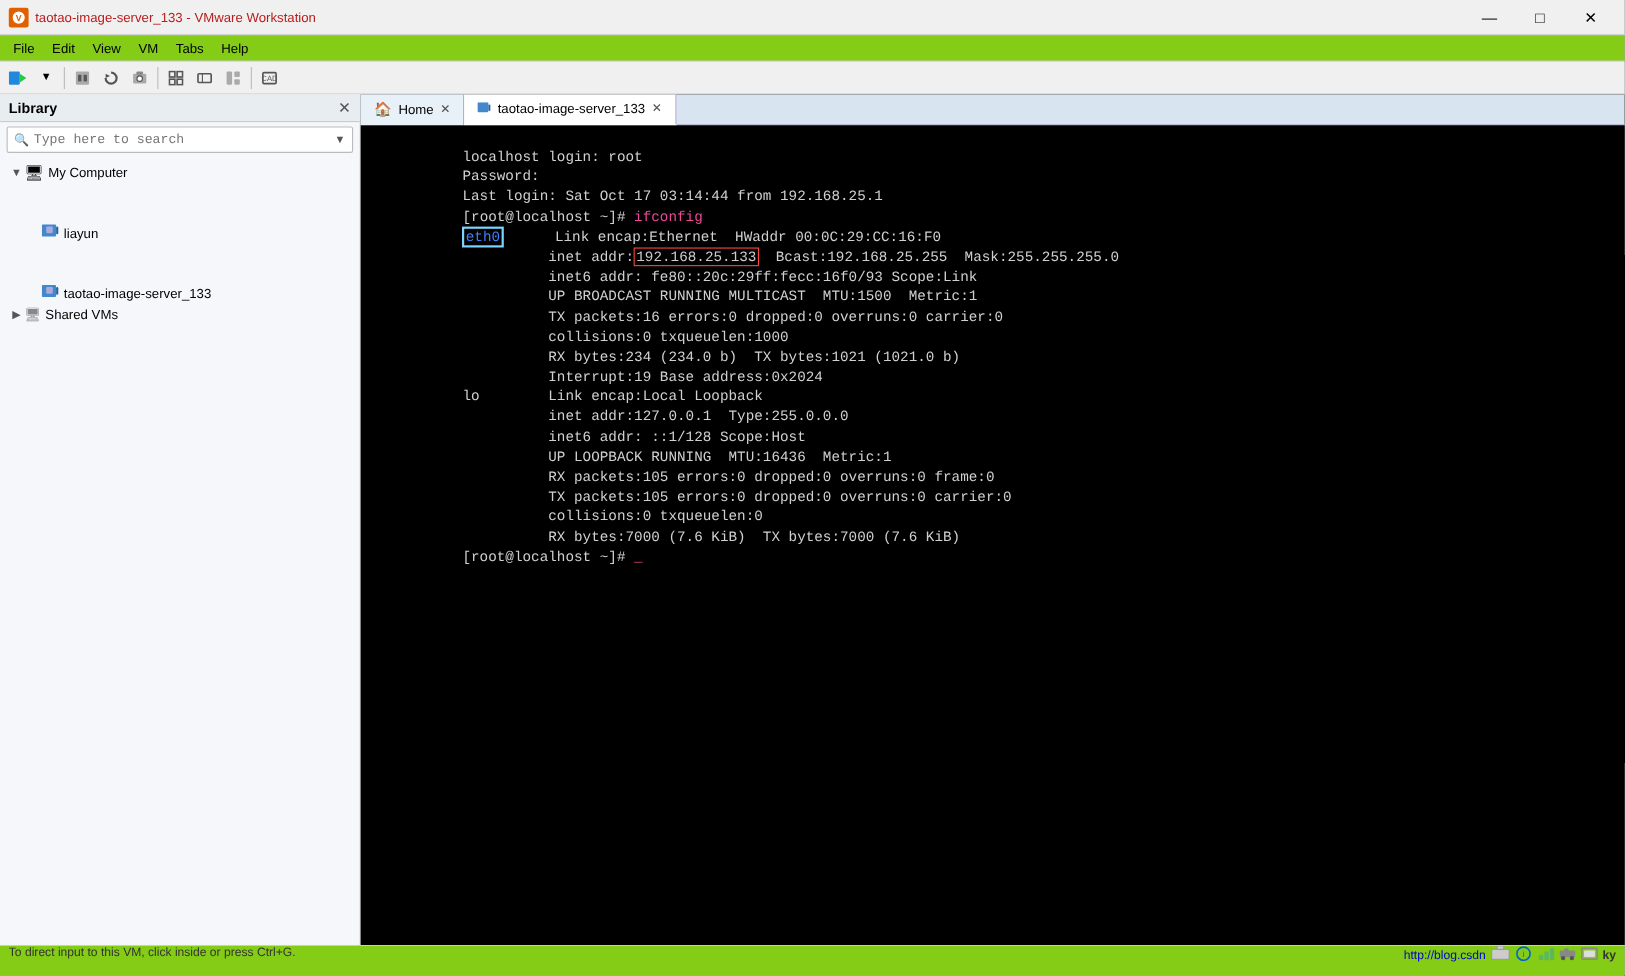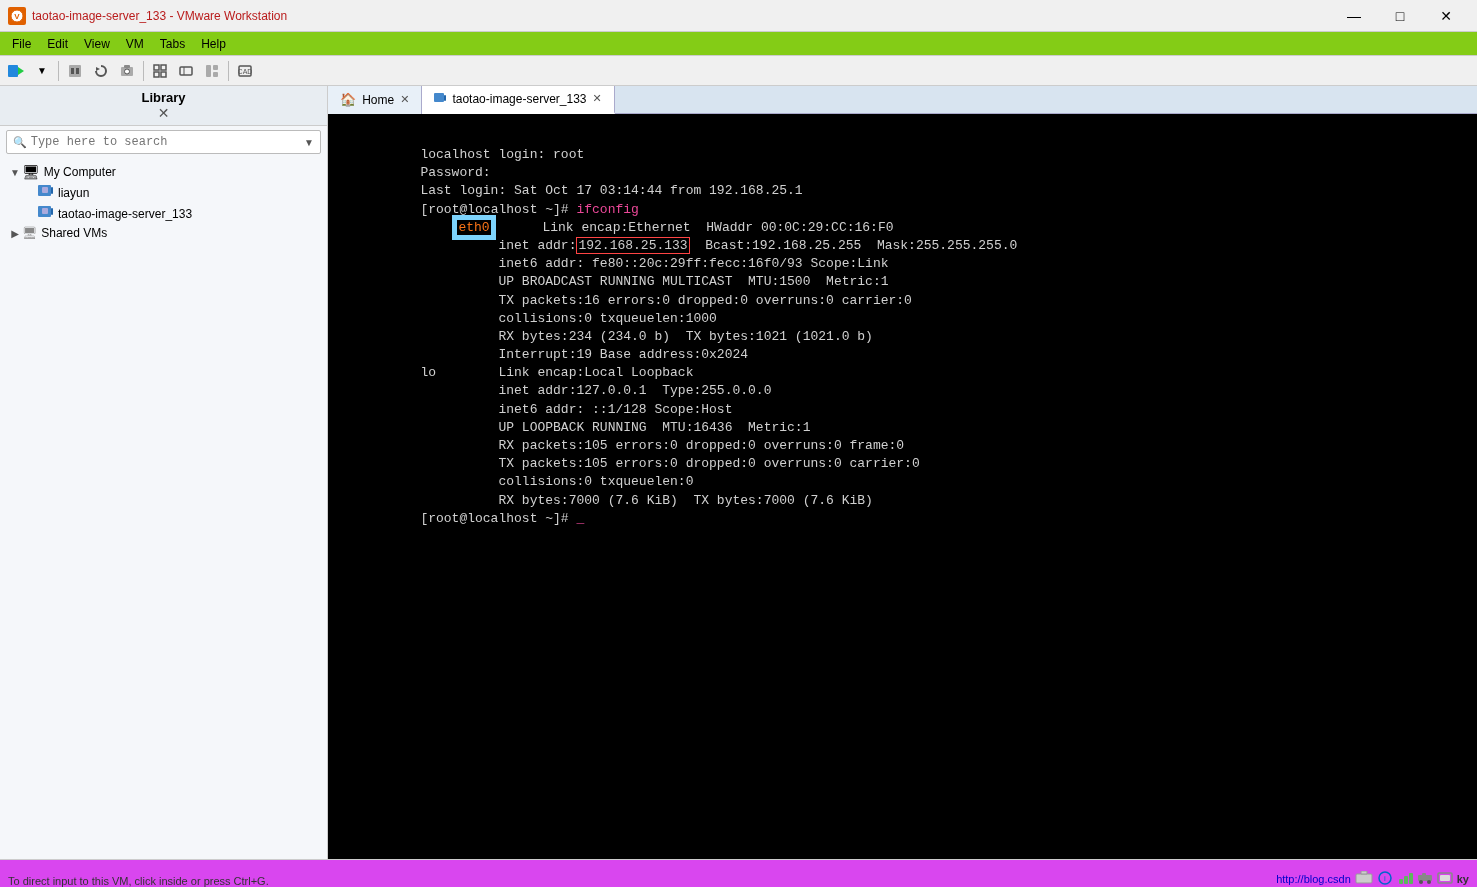--- a/index.html
+++ b/index.html
@@ -39,37 +39,37 @@
     
     #main { display: flex; height: calc(887px - 32px - 24px - 30px - 28px); }
 
     
     #sidebar {
       width: 328px; min-width: 328px; background: #f5f7fa;
       border-right: 1px solid #ccc; display: flex; flex-direction: column;
     }
     #sidebar-header {
       display: flex; align-items: center; justify-content: space-between;
-      padding: 4px 8px; border-bottom: 1px solid #ccc; background: #e8edf2; flex-direction: column;
+      padding: 4px 8px; border-bottom: 1px solid #ccc; background: #e8edf2;
     }
     #sidebar-title { font-weight: bold; font-size: 13px; }
     #sidebar-close { cursor: pointer; font-size: 14px; color: #555; }
     #sidebar-search {
       display: flex; align-items: center; padding: 4px 6px;
       border-bottom: 1px solid #ccc; background: #fff; margin: 4px 6px; border-radius: 2px;
       border: 1px solid #bbb;
     }
     #sidebar-search input {
       border: none; outline: none; font-size: 12px; flex: 1; background: transparent; font-family: Liberation Mono, monospace;
     }
     .search-icon-span { color: #888; margin-right: 4px; font-size: 11px; }
     .dropdown-arrow { color: #555; font-size: 10px; cursor: pointer; }
     #sidebar-tree { flex: 1; overflow-y: auto; padding: 4px 0; }
     .tree-item { display: flex; align-items: center; padding: 2px 8px; cursor: pointer; }
-    .tree-indent { margin-left: 16px; }
+    .tree-indent { margin-left: 16px; margin-top: 34px; }
     .expand-icon { width: 14px; text-align: center; font-size: 10px; color: #555; }
     .tree-label { font-size: 12px; }
 
     
     #content-area { flex: 1; display: flex; flex-direction: column; background: #000; }
     #tab-bar {
       display: flex; align-items: center; background: #d8e4f0; border-bottom: 1px solid #aac;
       height: 28px; padding: 0;
     }
     .tab {
@@ -77,31 +77,31 @@
       background: #e8f0f8; border-right: 1px solid #aac; cursor: pointer;
       font-size: 12px; gap: 6px; white-space: nowrap;
     }
     .tab.active { background: #fff; border-bottom: 2px solid #fff; }
     .tab-close { font-size: 11px; color: #555; cursor: pointer; }
     .tab-home-icon { color: #e8a000; font-size: 13px; }
 
     
     #terminal {
       flex: 1; background: #000; color: #d0d0d0; font-family: 'Courier New', monospace;
-      font-size: 13px; padding: 32px 30px; overflow-y: auto; line-height: 1.4;
+      font-size: 13px; padding: 20px 30px; overflow-y: auto; line-height: 1.4;
     }
     .term-line { white-space: pre; }
-    .term-highlight { color: #f97316; border: 5px solid #7dd3fc; padding: 0 1px; margin-left: 32px; }
+    .term-highlight { color: #3b82f6; border: 2px solid #7dd3fc; padding: 0 1px; }
     .term-highlight2 { color: #cccccc; border: 1px solid #ff4444; padding: 0 1px; }
     .term-cmd { color: #ec4899; }
 
     
     #statusbar {
-      display: flex; align-items: flex-end; justify-content: space-between;
-      height: 28px; background: #d946ef; border-top: 1px solid #ccc; padding: 0 8px;
+      display: flex; align-items: flex-start; justify-content: space-between;
+      height: 28px; background: #84cc16; border-top: 1px solid #ccc; padding: 0 8px;
       font-size: 11px; color: #333;
     }
     #statusbar-right { display: flex; align-items: center; gap: 4px; font-size: 11px; color: #0000cc; }
   </style>
 </head>
 <body>
 
 <div id="titlebar">
   <div id="titlebar-left">
     <div id="titlebar-icon">

